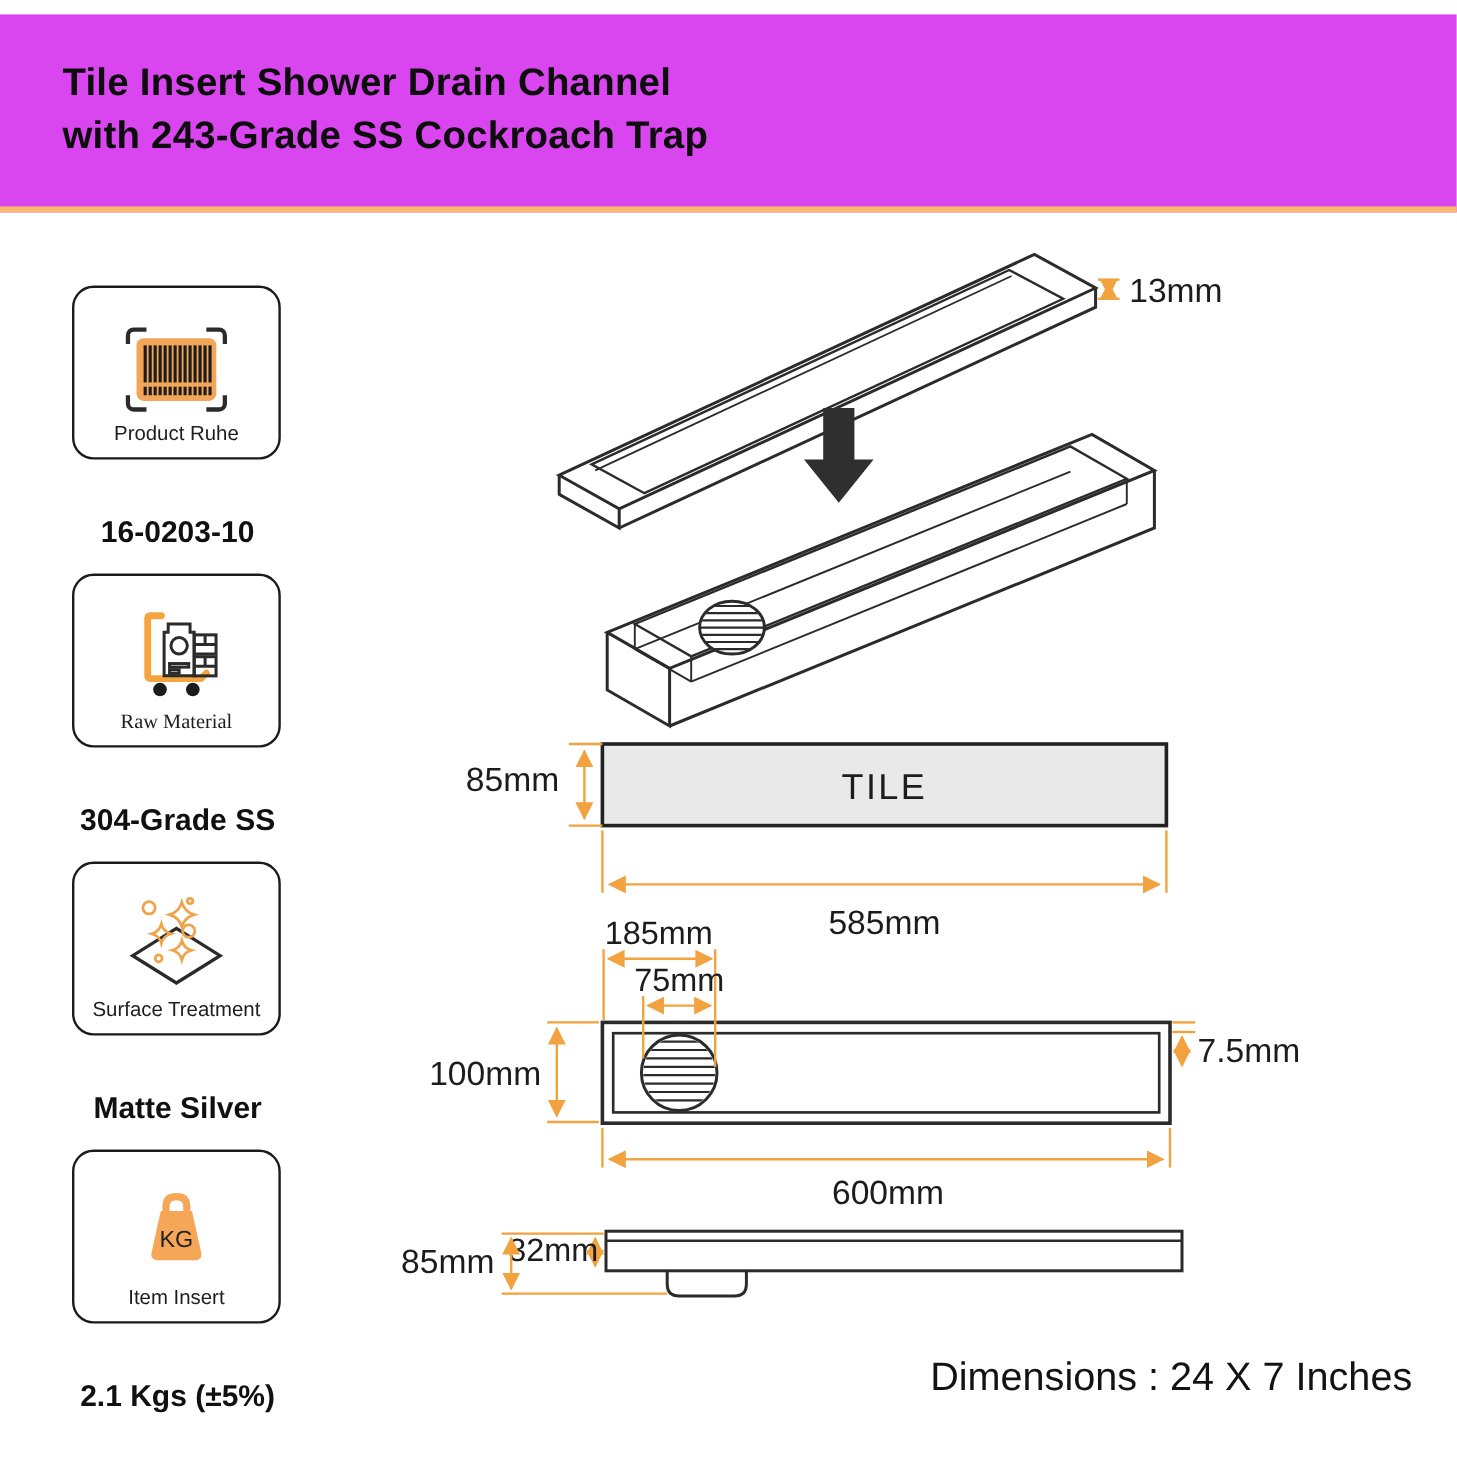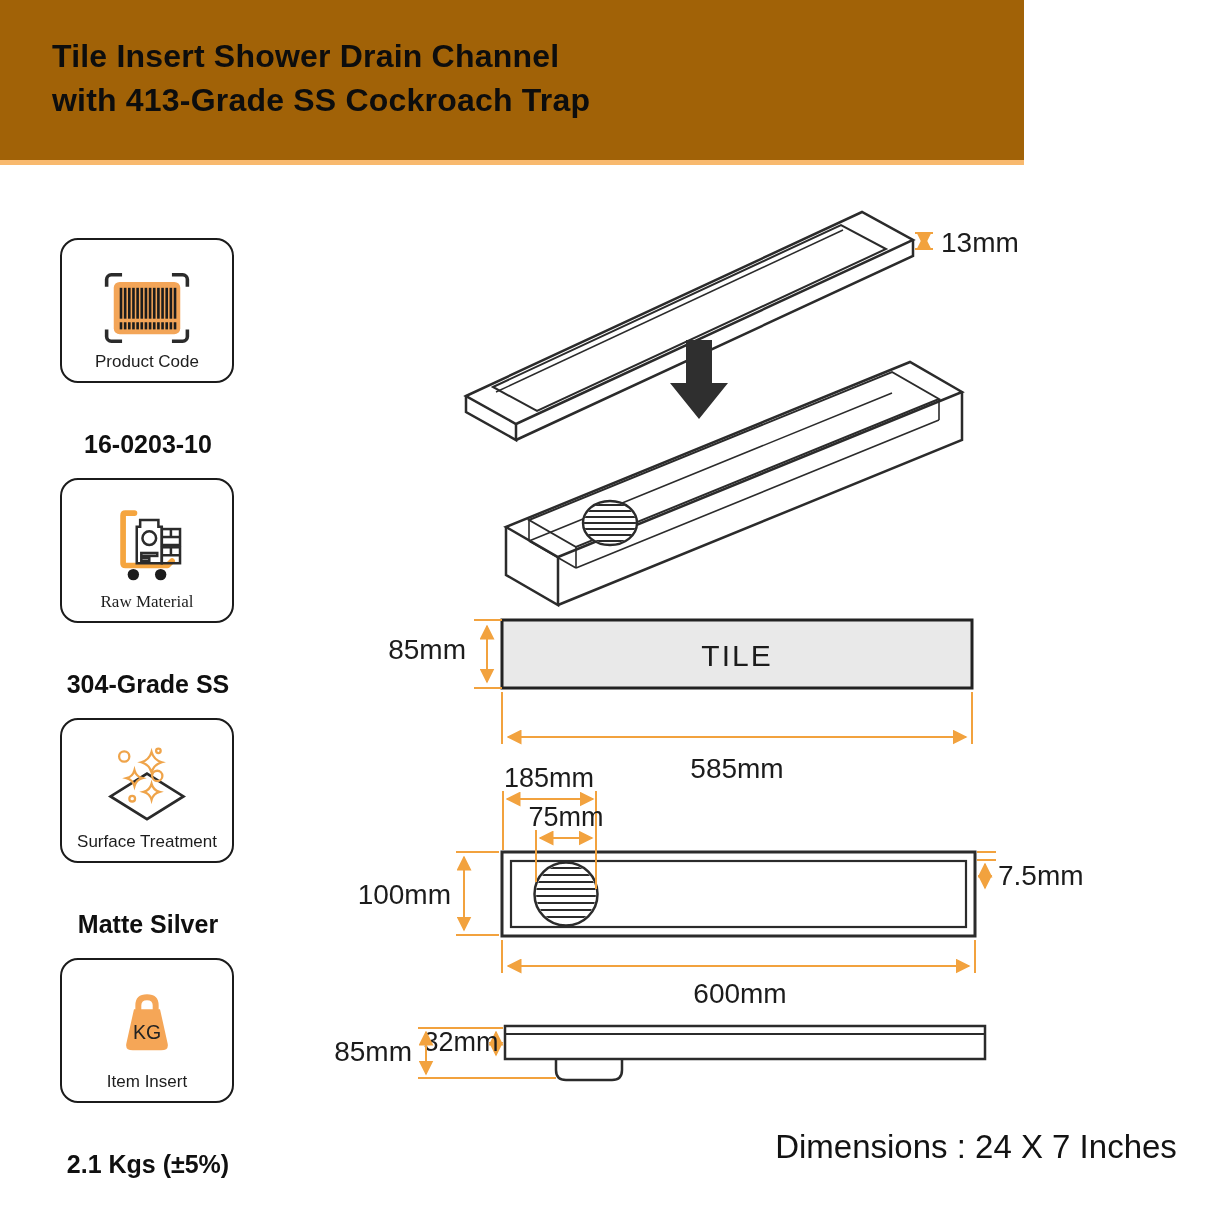--- a/index.html
+++ b/index.html
@@ -2,22 +2,22 @@
 <html><head>
 <meta charset="utf-8">
 <style>
   html,body { margin:0; padding:0; }
   body {
     width:1214px; height:1214px; position:relative; background:#ffffff;
     font-family:"Liberation Sans", sans-serif; overflow:hidden;
   }
   
   .header {
-    position:absolute; left:0; top:0; width:1024px; height:160px;
-    background:#a16207; border-bottom:5px solid #F8B96E;
+    position:absolute; left:0; top:12px; width:1214px; height:160px;
+    background:#d946ef; border-bottom:5px solid #F8B96E;
   }
   .title {
     position:absolute; left:52px; top:34px; color:#0d0d0d;
     font-size:32px; font-weight:700; line-height:44px; letter-spacing:0.2px;
   }
   .logo {
     position:absolute; left:992px; top:34px; width:210px; height:100px;
     color:#ffffff; font-weight:700;
   }
   .logo-text { font-size:66px; letter-spacing:-1px; }
@@ -50,21 +50,21 @@
     position:absolute; left:760px; top:1128px; width:432px; text-align:center;
     font-size:33px; color:#131313;
   }
 </style>
 </head>
 <body>
 
 <div class="header">
   <div class="title">
     <div>Tile Insert Shower Drain Channel</div>
-    <div>with 413-Grade SS Cockroach Trap</div>
+    <div>with 243-Grade SS Cockroach Trap</div>
   </div>
 </div>
 
 <div class="card" id="card1">
   <svg class="icon" width="100" height="76" viewBox="0 0 84 64">
     <path class="blk" stroke-width="3" d="M8,14 v-6 a4,4 0 0 1 4,-4 h9"></path>
     <path class="blk" stroke-width="3" d="M63,4 h9 a4,4 0 0 1 4,4 v6"></path>
     <path class="blk" stroke-width="3" d="M76,50 v6 a4,4 0 0 1 -4,4 h-9"></path>
     <path class="blk" stroke-width="3" d="M21,60 h-9 a4,4 0 0 1 -4,-4 v-6"></path>
     <rect x="14" y="10" width="56" height="44" rx="5" fill="#F3A558"></rect>
@@ -92,21 +92,21 @@
       <rect x="40" y="44" width="2.2" height="6"></rect>
         <rect x="43.5" y="44" width="2.2" height="6"></rect>
       <rect x="47" y="44" width="2.2" height="6"></rect>
         <rect x="50.5" y="44" width="2.2" height="6"></rect>
       <rect x="54" y="44" width="2.2" height="6"></rect>
         <rect x="57.5" y="44" width="2.2" height="6"></rect>
       <rect x="61" y="44" width="2.2" height="6"></rect>
         <rect x="64.5" y="44" width="2.2" height="6"></rect>
     </g>
   </svg>
-  <div class="card-label">Product Code</div>
+  <div class="card-label">Product Ruhe</div>
 </div>
 <div class="card-value" id="value1">16-0203-10</div>
 
 <div class="card" id="card2">
   <svg class="icon" width="96" height="82" viewBox="0 0 84 72">
     <path d="M31,8 L23,8 Q21,8 21,10 L21,52 Q21,54 23,54 L60,54 L64,50" stroke="#F5A53F" stroke-width="5" fill="none" stroke-linecap="round" stroke-linejoin="round"></path>
     <g class="blk" stroke-width="2.2" fill="#ffffff">
       <rect x="55" y="22" width="16" height="14"></rect>
         <line x1="55" y1="29" x2="71" y2="29"></line>
         <line x1="63" y1="22" x2="63" y2="29"></line>

